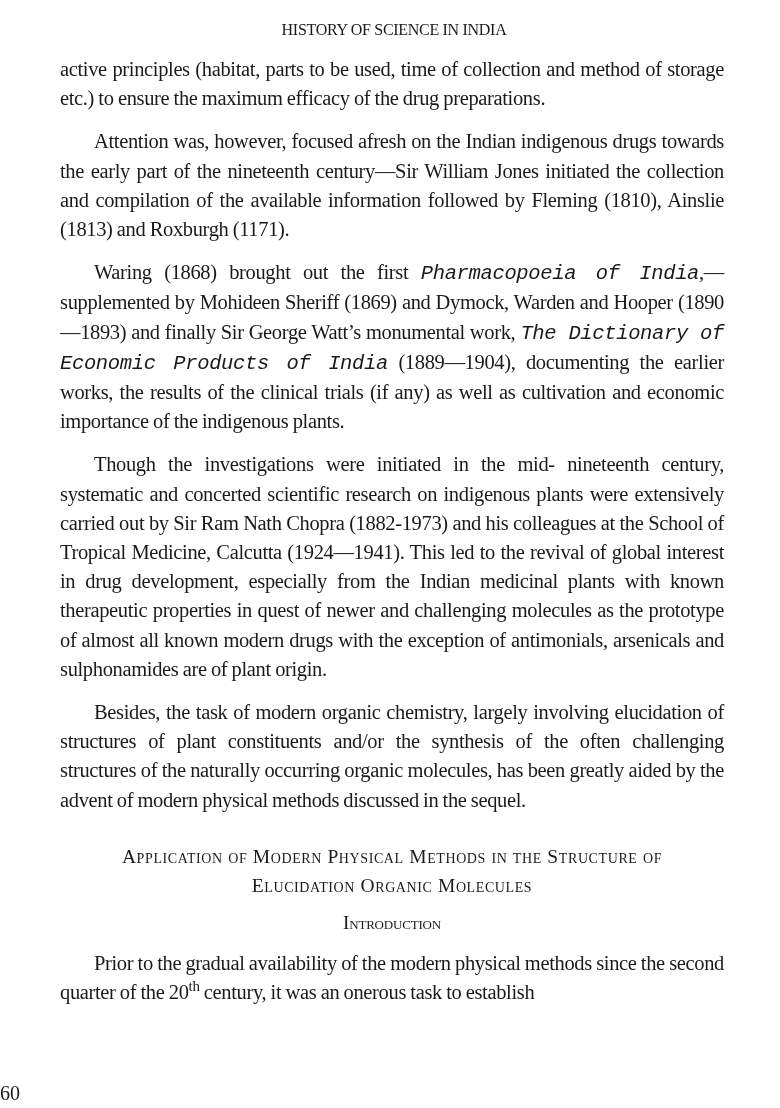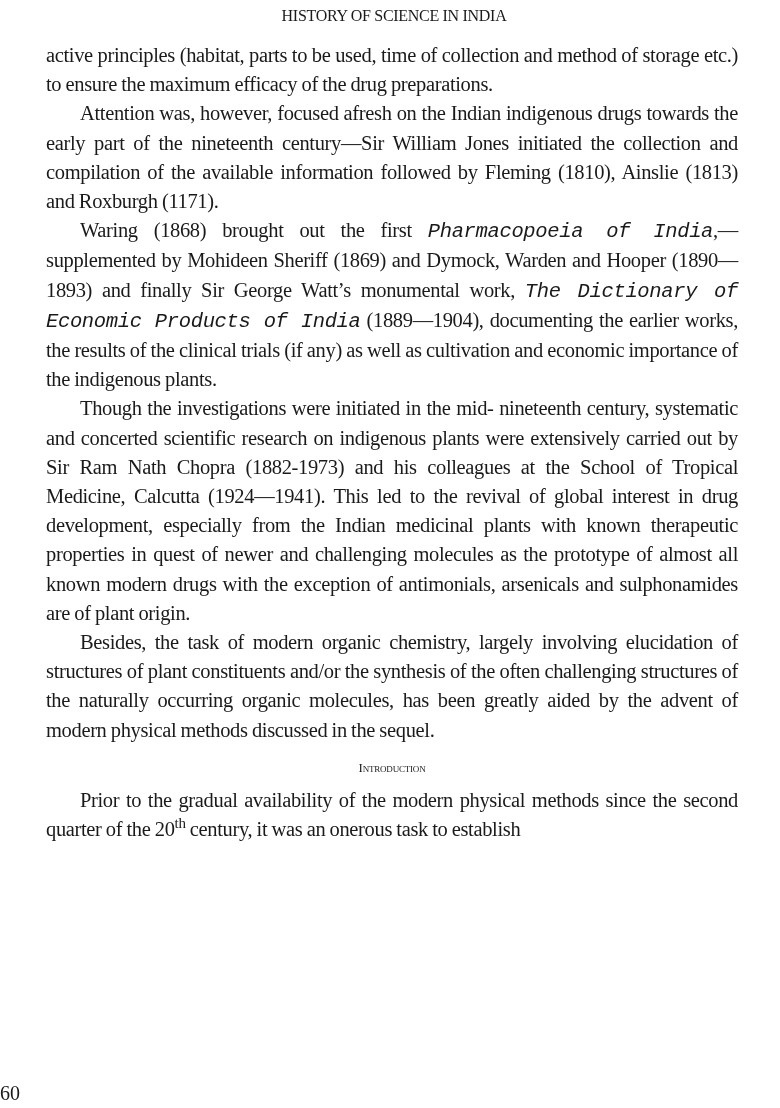--- a/index.html
+++ b/index.html
@@ -18,48 +18,48 @@
   .page {
     position: absolute;
     left: 46px;
     top: 0;
     width: 692px;
   }
   .running-head {
     text-align: center;
     font-size: 16px;
     letter-spacing: -0.3px;
-    margin-top: 5px;
+    margin-top: 19px;
     height: 30px;
     line-height: 22px;
     padding-left: 4px;
   }
   .para {
     font-size: 20.5px;
     line-height: 29.2px;
     text-align: justify;
-    margin: 0;
+    margin: 14px;
     letter-spacing: -0.35px;
     word-spacing: -0.5px;
   }
   .para.indent { text-indent: 34px; }
   .first-para { margin-top: 6px; }
   .para i { font-style: italic; font-family: Liberation Mono, monospace; }
   .heading {
     text-align: center;
     font-variant: small-caps;
     font-size: 19.5px;
     line-height: 29px;
     letter-spacing: 0.6px;
     margin-top: 27px;
   }
   .subheading {
     text-align: center;
     font-variant: small-caps;
-    font-size: 13px;
+    font-size: 19px;
     line-height: 24px;
     letter-spacing: -0.2px;
     margin-top: 11px;
     margin-bottom: 6px;
   }
   .folio {
     position: absolute;
     left: 0;
     width: 780px;
     top: 1082px;
@@ -73,19 +73,23 @@
 
 <div class="page">
   <div class="running-head">HISTORY OF SCIENCE IN INDIA</div>
 
   <p class="para first-para">active principles (habitat, parts to be used, time of collection and method of storage etc.) to ensure the maximum efficacy of the drug preparations.</p>
   <p class="para indent">Attention was, however, focused afresh on the Indian indigenous drugs towards the early part of the nineteenth century—Sir William Jones initiated the collection and compilation of the available information followed by Fleming (1810), Ainslie (1813) and Roxburgh (1171).</p>
   <p class="para indent"><span>Waring (1868) brought out the first </span><i>Pharmacopoeia of India</i><span>,—supplemented by Mohideen Sheriff (1869) and Dymock, Warden and Hooper (1890—1893) and finally Sir George Watt’s monumental work, </span><i>The Dictionary of Economic Products of India</i><span> (1889—1904), documenting the earlier works, the results of the clinical trials (if any) as well as cultivation and economic importance of the indigenous plants.</span></p>
   <p class="para indent">Though the investigations were initiated in the mid- nineteenth century, systematic and concerted scientific research on indigenous plants were extensively carried out by Sir Ram Nath Chopra (1882-1973) and his colleagues at the School of Tropical Medicine, Calcutta (1924—1941). This led to the revival of global interest in drug development, especially from the Indian medicinal plants with known therapeutic properties in quest of newer and challenging molecules as the prototype of almost all known modern drugs with the exception of antimonials, arsenicals and sulphonamides are of plant origin.</p>
   <p class="para indent">Besides, the task of modern organic chemistry, largely involving elucidation of structures of plant constituents and/or the synthesis of the often challenging structures of the naturally occurring organic molecules, has been greatly aided by the advent of modern physical methods discussed in the sequel.</p>
 
+  <div class="heading">
+    <div>Application of Modern Physical Methods in the Structure of</div>
+    <div>Elucidation Organic Molecules</div>
+  </div>
 
   <div class="subheading">Introduction</div>
 
   <p class="para indent"><span>Prior to the gradual availability of the modern physical methods since the second quarter of the 20</span><sup>th</sup><span> century, it was an onerous task to establish</span></p>
 </div>
 
 <div class="folio">60</div>
 
 </body></html>

